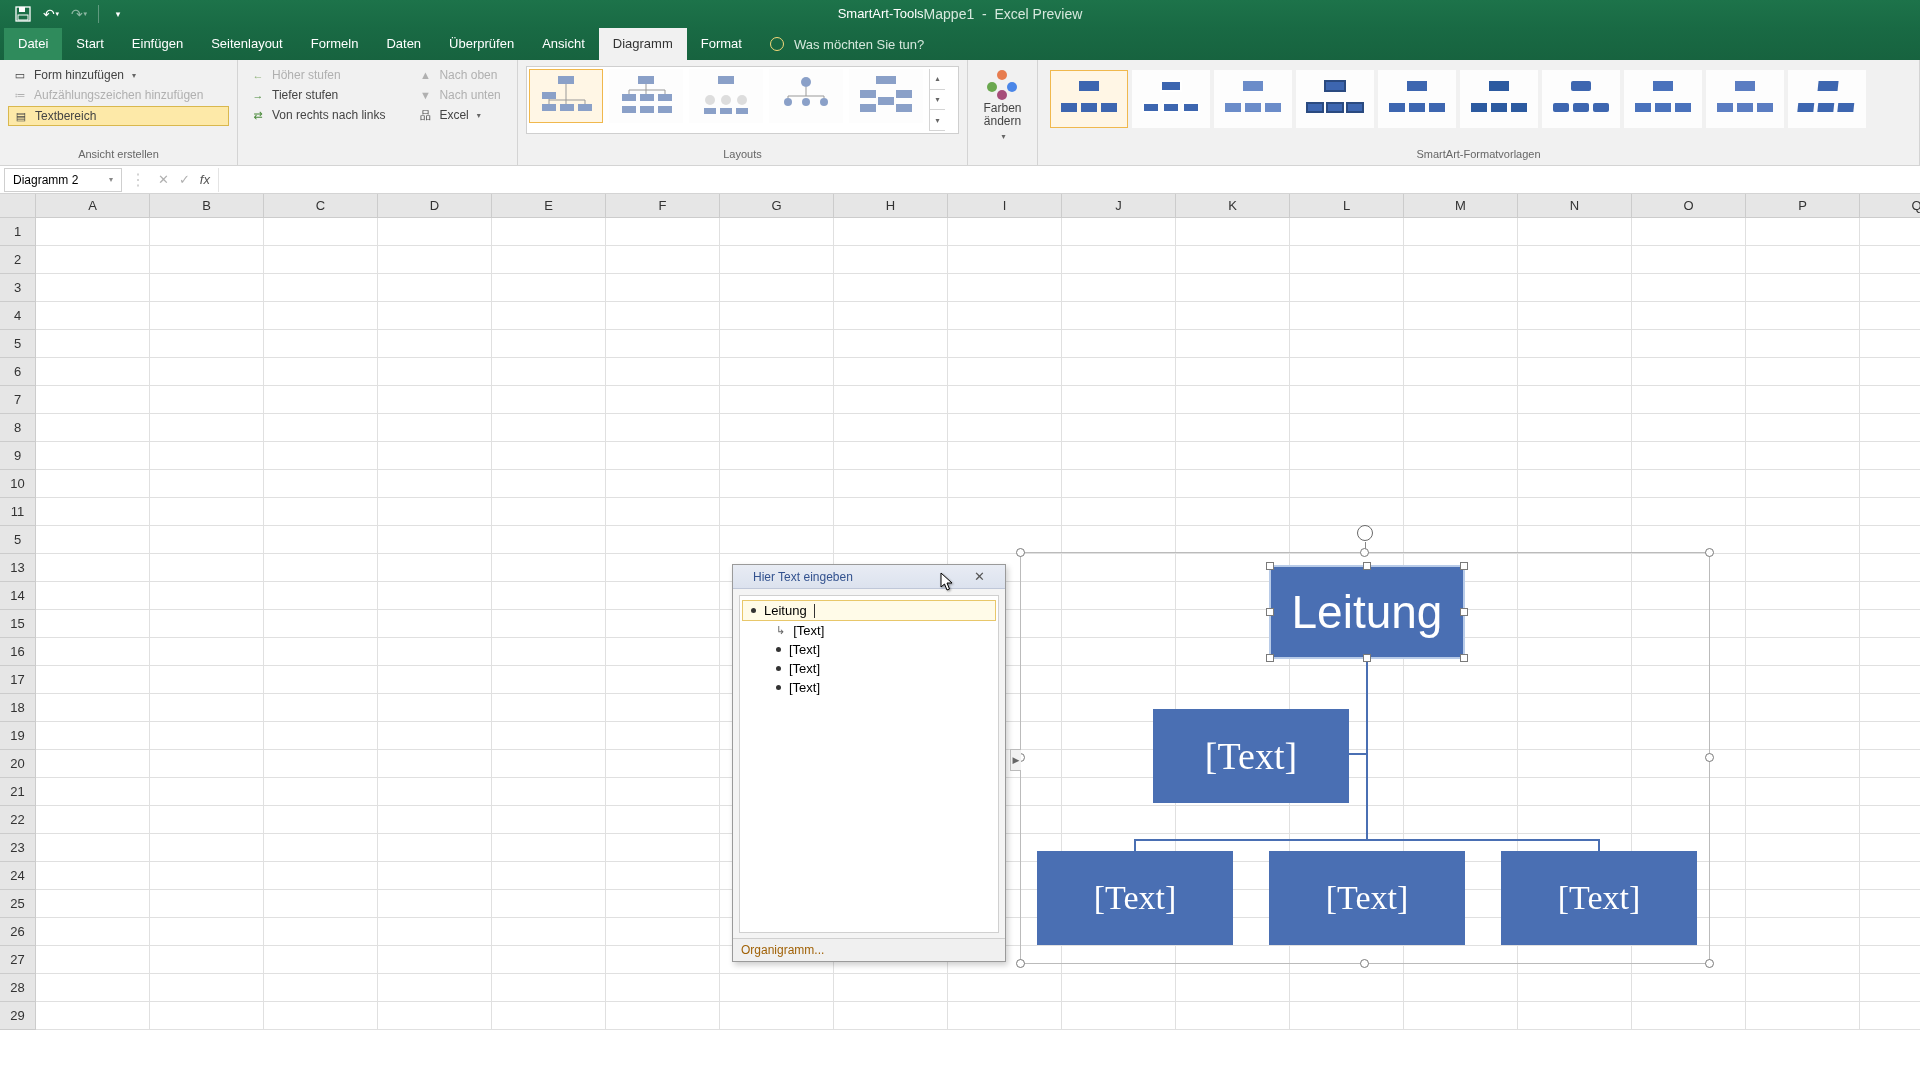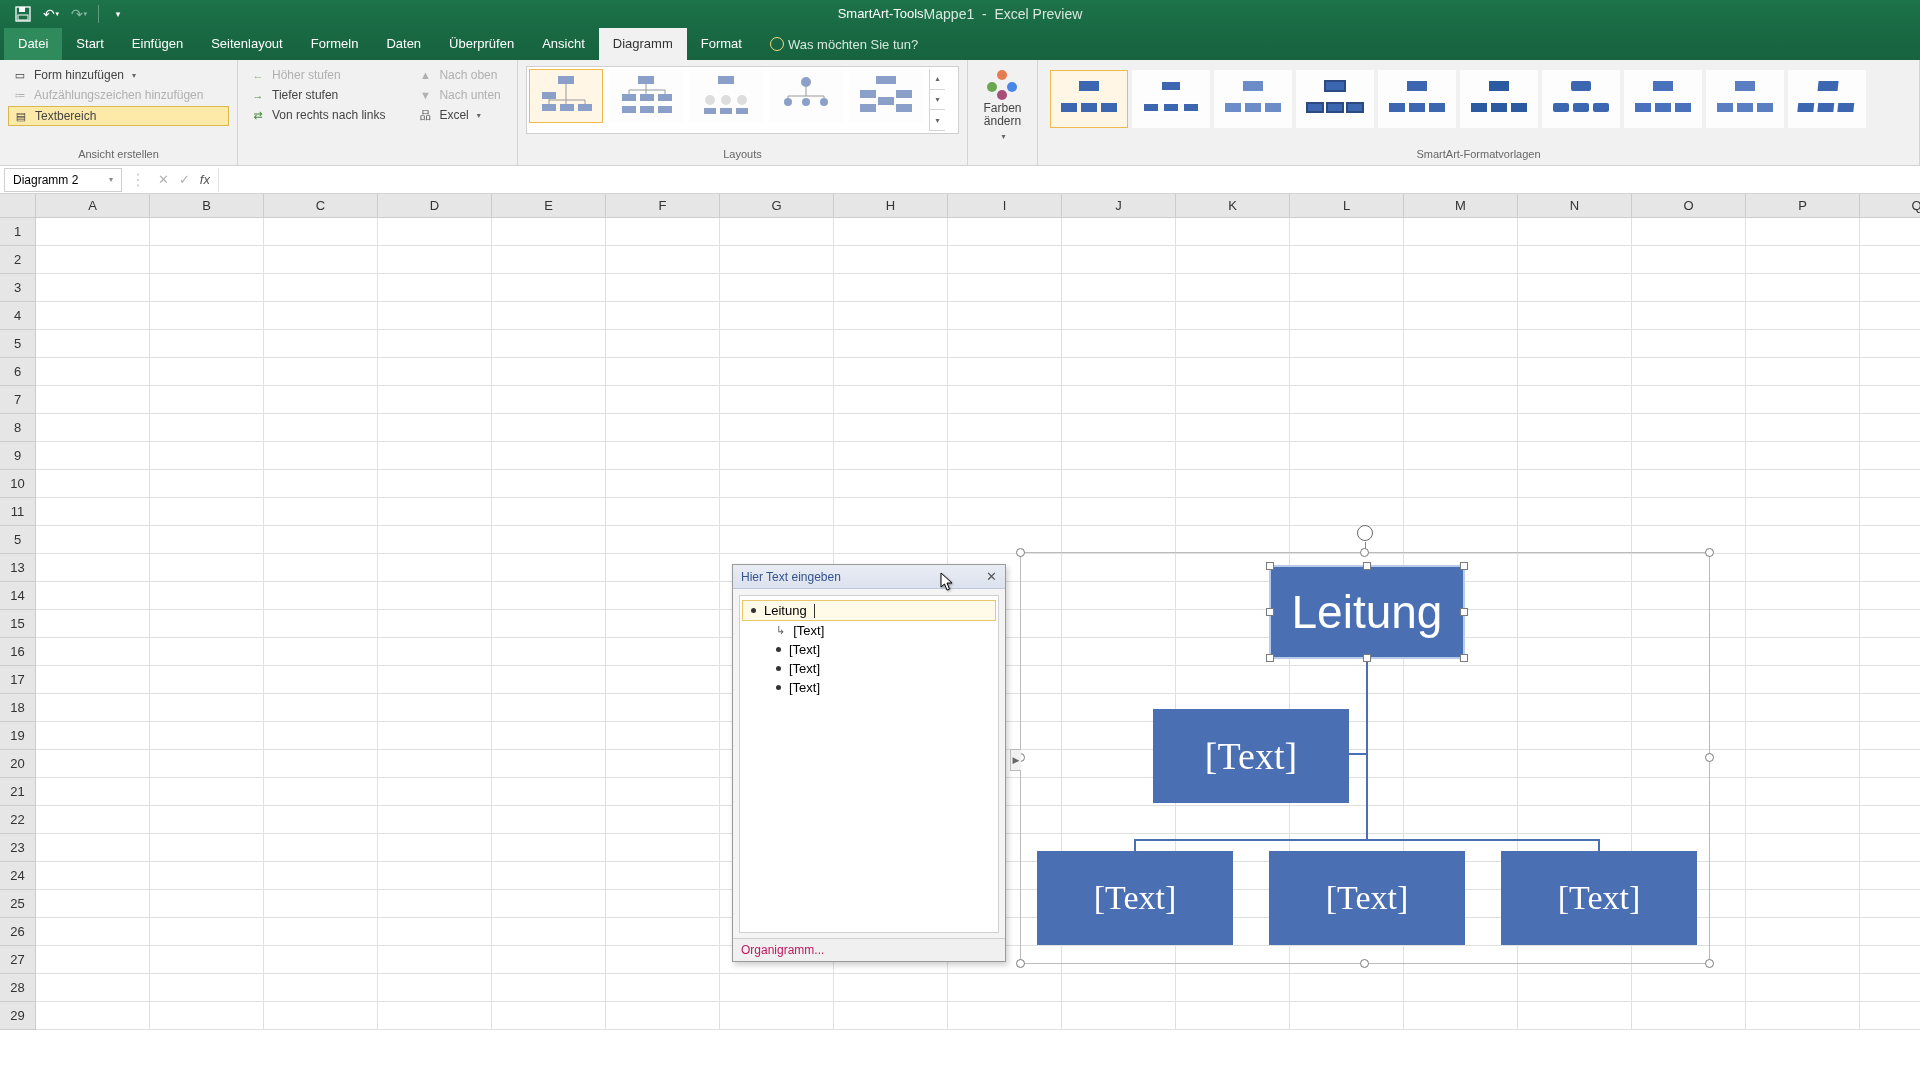--- a/index.html
+++ b/index.html
@@ -12,21 +12,21 @@
 .qat-sep { width: 1px; height: 18px; background: rgba(255,255,255,.3); }
 .title-center { position: absolute; left: 50%; transform: translateX(-50%); display: flex; }
 .title-tool { color: #fff; font-size: 13px; }
 .title-doc { color: #d6e8dd; font-size: 14px; }
 
 
 .tabbar { height: 32px; background: linear-gradient(#196a44,#17633f); display: flex; padding-left: 4px; }
 .tab { padding: 8px 14px 7px; color: #fff; font-size: 13px; cursor: pointer; }
 .tab.green { background: #2f8b5c; }
 .tab.active { background: #f1f1f1; color: #333; }
-.tell-me { display: flex; align-items: center; gap: 4px; color: #d6e8dd; font-size: 13px; padding: 0 14px; }
+.tell-me { display: flex; align-items: center; gap: 10px; color: #d6e8dd; font-size: 13px; padding: 0 14px; }
 .bulb { width: 14px; height: 14px; border: 1.5px solid #f5d97a; border-radius: 50%; position: relative; }
 
 
 .ribbon { height: 106px; background: #f1f1f1; border-bottom: 1px solid #d4d4d4; display: flex; }
 .group { border-right: 1px solid #d4d4d4; display: flex; flex-direction: column; position: relative; padding: 6px 8px 0; }
 .group-label { text-align: center; font-size: 11px; color: #666; padding: 3px 0; position: absolute; bottom: 2px; left: 0; right: 0; }
 .btn-row { display: flex; flex-direction: column; gap: 2px; }
 .small-btn { display: flex; align-items: center; gap: 6px; font-size: 12px; color: #444; padding: 2px 4px; white-space: nowrap; }
 .small-btn.disabled { color: #b0b0b0; }
 .small-btn .ic { width: 16px; height: 14px; display: inline-flex; align-items: center; justify-content: center; font-size: 11px; }
@@ -78,29 +78,29 @@
 .org-top { left: 248px; top: 12px; width: 196px; height: 94px; font-size: 46px; border: 2px solid #b8cbe8;}
 .org-top .sel-h { position: absolute; width: 8px; height: 8px; background: #fff; border: 1px solid #7a7a7a; }
 .org-mid { left: 132px; top: 156px; width: 196px; height: 94px; }
 .org-b1 { left: 16px; top: 298px; width: 196px; height: 94px; }
 .org-b2 { left: 248px; top: 298px; width: 196px; height: 94px; }
 .org-b3 { left: 480px; top: 298px; width: 196px; height: 94px; }
 .conn { position: absolute; background: #4a6fb3; }
 
 
 .textpane { position: absolute; left: 732px; top: 370px; width: 274px; height: 398px; background: #f4f4f4; border: 1px solid #9a9a9a; box-shadow: 2px 3px 6px rgba(0,0,0,.2); }
-.tp-title { background: linear-gradient(#e8ecf4,#dce2ee); padding: 4px 8px; font-size: 12px; color: #33528f; border-bottom: 1px solid #bfc7d8; display: flex; justify-content: space-between; align-items: center; }
+.tp-title { background: linear-gradient(#e8ecf4,#dce2ee); padding: 4px 20px; font-size: 12px; color: #33528f; border-bottom: 1px solid #bfc7d8; display: flex; justify-content: space-between; align-items: center; }
 .tp-close { font-size: 13px; color: #555; cursor: pointer; font-family: Arial; }
 .tp-body { background: #fff; margin: 6px; border: 1px solid #d0d0d0; height: 338px; padding: 4px 0; }
 .tp-item { display: flex; align-items: center; font-size: 13px; padding: 2px 8px; gap: 8px; }
 .tp-item.sel { background: #fffbe8; border: 1px solid #e8c76a; margin: 0 2px; }
 .tp-bullet { width: 5px; height: 5px; background: #333; border-radius: 50%; }
 .tp-indent1 { padding-left: 36px; }
 .tp-indent1 .tp-bullet { background: none; width: auto; height: auto; color: #666; font-size: 11px; }
-.tp-footer { background: #f0f0f0; border-top: 1px solid #d0d0d0; padding: 4px 8px; font-size: 12px; color: #be185d; position: absolute; bottom: 0; left: 0; right: 0; }
+.tp-footer { background: #f0f0f0; border-top: 1px solid #d0d0d0; padding: 4px 8px; font-size: 12px; color: #a16207; position: absolute; bottom: 0; left: 0; right: 0; }
 
 .cursor-arrow { position: absolute; left: 940px; top: 378px; width: 14px; height: 20px; pointer-events: none; z-index: 1000;}
 .cursor-arrow svg { filter: drop-shadow(1px 1px 1px rgba(0,0,0,.4)); }
 </style>
 </head>
 <body>
 
 <div class="titlebar">
   <div class="qat">
     <div class="qat-icon">

